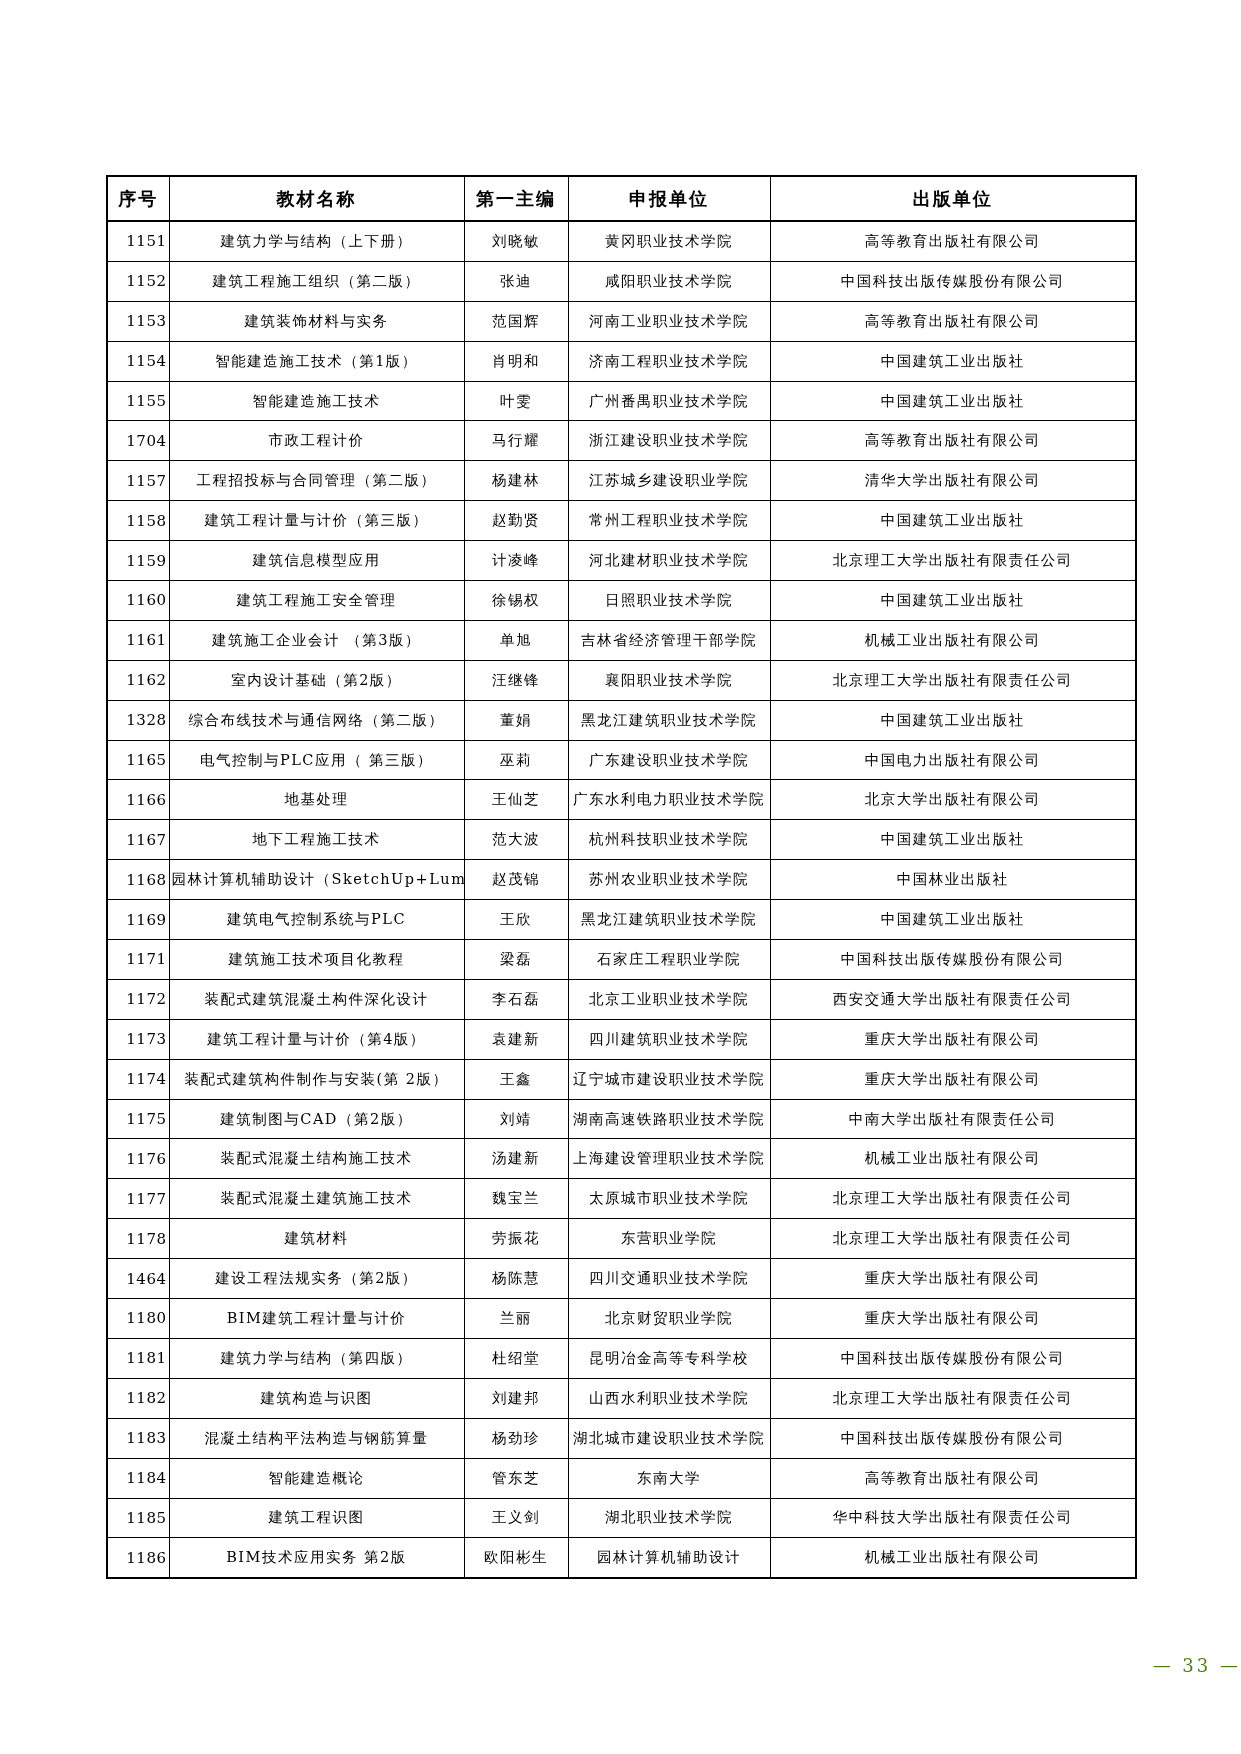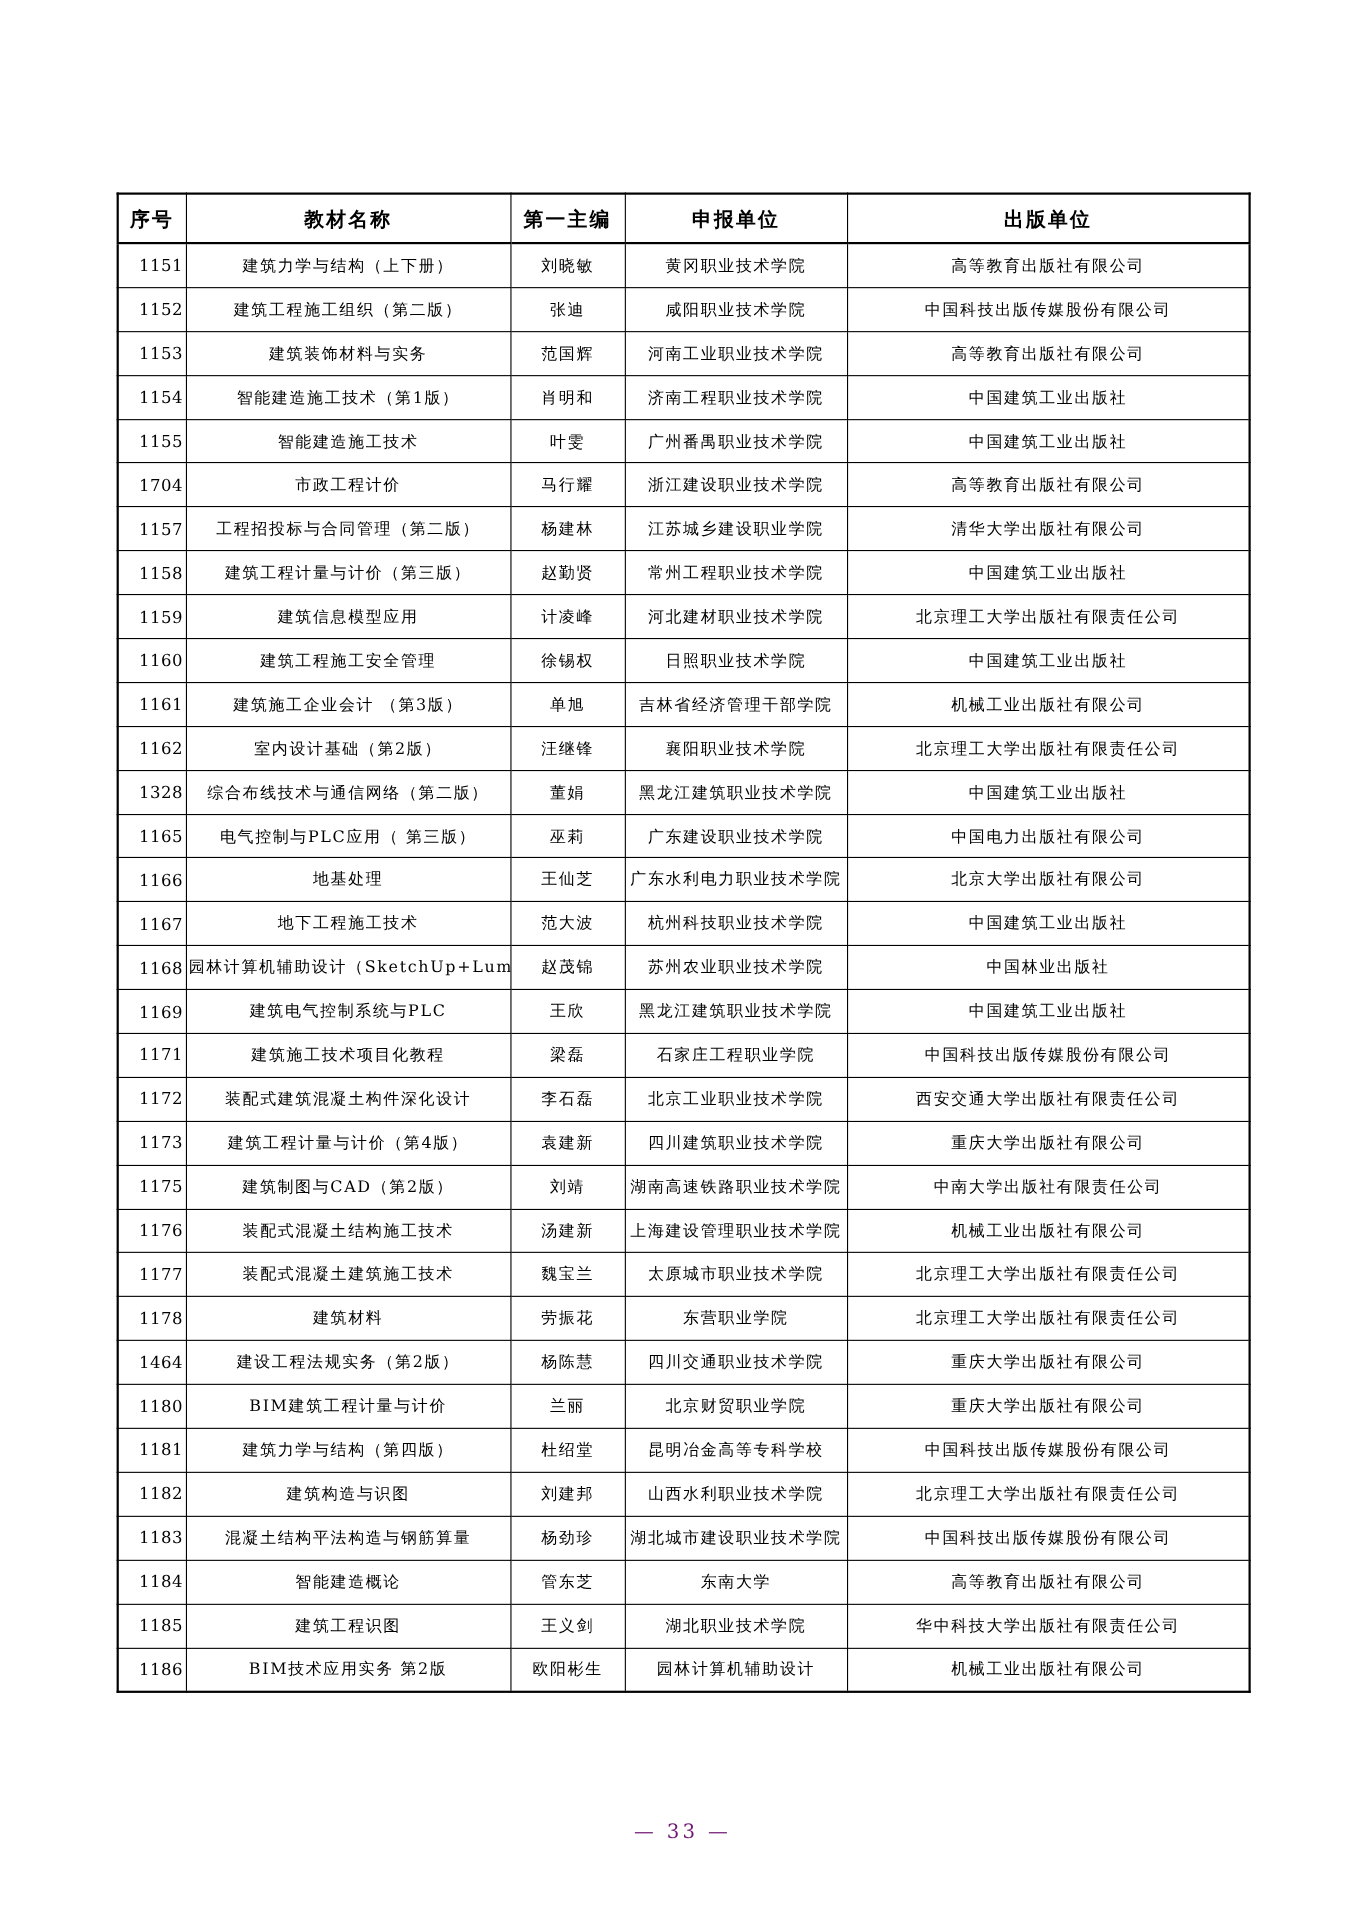--- a/index.html
+++ b/index.html
@@ -51,24 +51,24 @@
   table.doc-table td.num {
     letter-spacing: 0.5px;
     font-size: 15px;
     text-align: right;
   }
   .footer {
     position: absolute;
     left: 0;
     top: 1655px;
     width: 100%;
-    text-align: center;
+    text-align: right;
     font-size: 18px;
     letter-spacing: 3px;
-    color: #701a75;
+    color: #4d7c0f;
   }
 </style>
 </head>
 <body>
 
 <div class="page">
   <table class="doc-table">
     <colgroup>
       <col style="width:62px">
       <col style="width:295px">
@@ -227,20 +227,27 @@
           <td>西安交通大学出版社有限责任公司</td>
         </tr>
         <tr>
           <td class="num">1173</td>
           <td>建筑工程计量与计价（第4版）</td>
           <td>袁建新</td>
           <td>四川建筑职业技术学院</td>
           <td>重庆大学出版社有限公司</td>
         </tr>
         <tr>
+          <td class="num">1174</td>
+          <td>装配式建筑构件制作与安装(第 2版）</td>
+          <td>王鑫</td>
+          <td>辽宁城市建设职业技术学院</td>
+          <td>重庆大学出版社有限公司</td>
+        </tr>
+        <tr>
           <td class="num">1175</td>
           <td>建筑制图与CAD（第2版）</td>
           <td>刘靖</td>
           <td>湖南高速铁路职业技术学院</td>
           <td>中南大学出版社有限责任公司</td>
         </tr>
         <tr>
           <td class="num">1176</td>
           <td>装配式混凝土结构施工技术</td>
           <td>汤建新</td>

